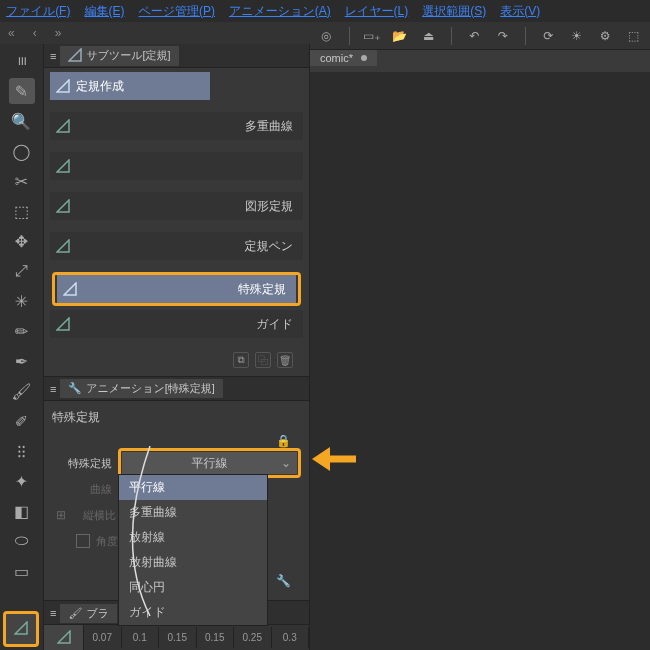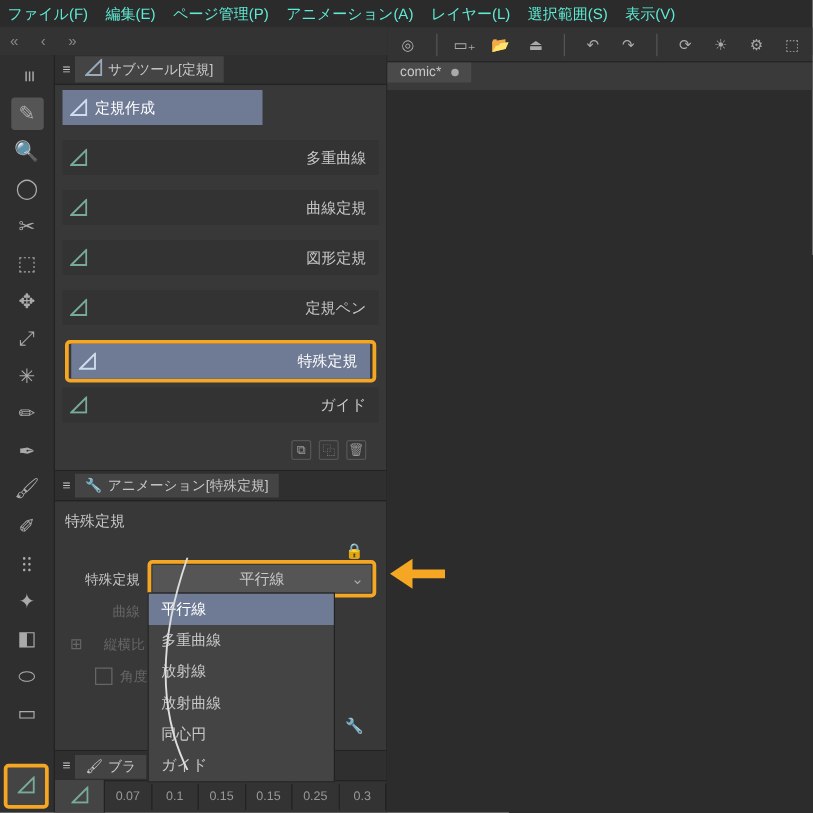--- a/index.html
+++ b/index.html
@@ -1,19 +1,19 @@
 <!DOCTYPE html>
 <html><head>
 <meta charset="utf-8">
 <style>
   * { box-sizing: border-box; margin: 0; padding: 0; font-family: "Meiryo", sans-serif; }
   body { background: #fff; width: 650px; height: 650px; overflow: hidden; position: relative; }
   .app { width: 650px; height: 650px; background: #3a3a3a; color: #c8c8c8; position: relative; font-size: 12px; }
   .menubar { height: 22px; background: #2b2b2b; display: flex; align-items: center; padding: 0 6px; gap: 14px; }
-  .menubar span { color: #5eead4; cursor: default; }
+  .menubar span { color: #3b82f6; cursor: default; text-decoration: underline; }
   .navrow { height: 22px; background: #333; display: flex; align-items: center; padding: 0 8px; gap: 18px; color: #888; }
   .left-bar { width: 44px; background: #2f2f2f; display: flex; flex-direction: column; align-items: center; padding-top: 4px; gap: 4px; border-right: 1px solid #222; }
   .left-bar .tool { width: 26px; height: 26px; display: flex; align-items: center; justify-content: center; color: #aaa; font-size: 16px; cursor: pointer; }
   .left-bar .tool.active { background: #555; border-radius: 3px; }
   .side-panel { position: absolute; left: 44px; top: 44px; width: 266px; bottom: 0; background: #383838; border-right: 1px solid #222; }
   .panel-header { display: flex; align-items: center; height: 24px; background: #2f2f2f; padding: 0 6px; gap: 4px; font-size: 11px; border-bottom: 1px solid #222; }
   .panel-header .tab { background: #444; padding: 2px 8px; display: flex; align-items: center; gap: 4px; justify-content: center; }
   .subtool-list { padding: 4px 6px 2px 6px; }
   .subtool-item { display: flex; align-items: center; height: 28px; margin-bottom: 12px; padding: 0 6px; gap: 6px; background: #333; cursor: pointer; }
   .subtool-item.selected { background: #6f7b95; color: #fff; }
@@ -132,21 +132,20 @@
             </svg>
           </span>
         <span class="label">多重曲線</span>
       </div>
       <div class="subtool-item">
         <span class="tri triangle-icon">
             <svg viewBox="0 0 14 14">
               <path d="M1 13 L13 1 L13 13 Z" fill="none" stroke="#7a9" stroke-width="1.5"></path>
             </svg>
           </span>
-        <span class="label">曲線定規</span>
       </div>
       <div class="subtool-item">
         <span class="tri triangle-icon">
             <svg viewBox="0 0 14 14">
               <path d="M1 13 L13 1 L13 13 Z" fill="none" stroke="#7a9" stroke-width="1.5"></path>
             </svg>
           </span>
         <span class="label">図形定規</span>
       </div>
       <div class="subtool-item">

